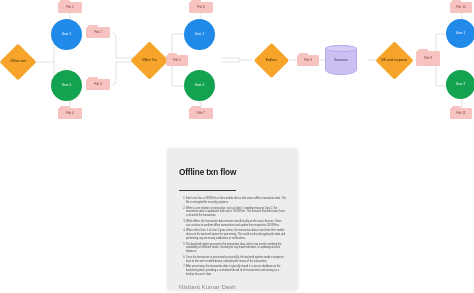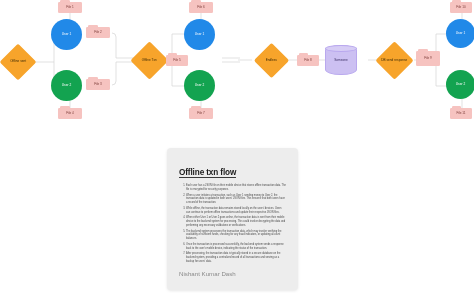--- a/index.html
+++ b/index.html
@@ -129,21 +129,21 @@
     box-sizing: border-box;
     padding: 13px 12px 8px 12px;
     overflow: hidden;
   }
   #doc-title {
     font-size: 8.2px;
     font-weight: bold;
     color: #1c1c1c;
     letter-spacing: -0.015em;
     border-bottom: 0.8px solid #3a3a3a;
-    padding-bottom: 0;
+    padding-bottom: 13px;
     display: inline-block;
     margin-bottom: 6px;
   }
   ol.doc-list {
     margin: 0;
     padding-left: 7px;
     list-style-position: outside;
   }
   ol.doc-list li {
     font-size: 2.55px;

